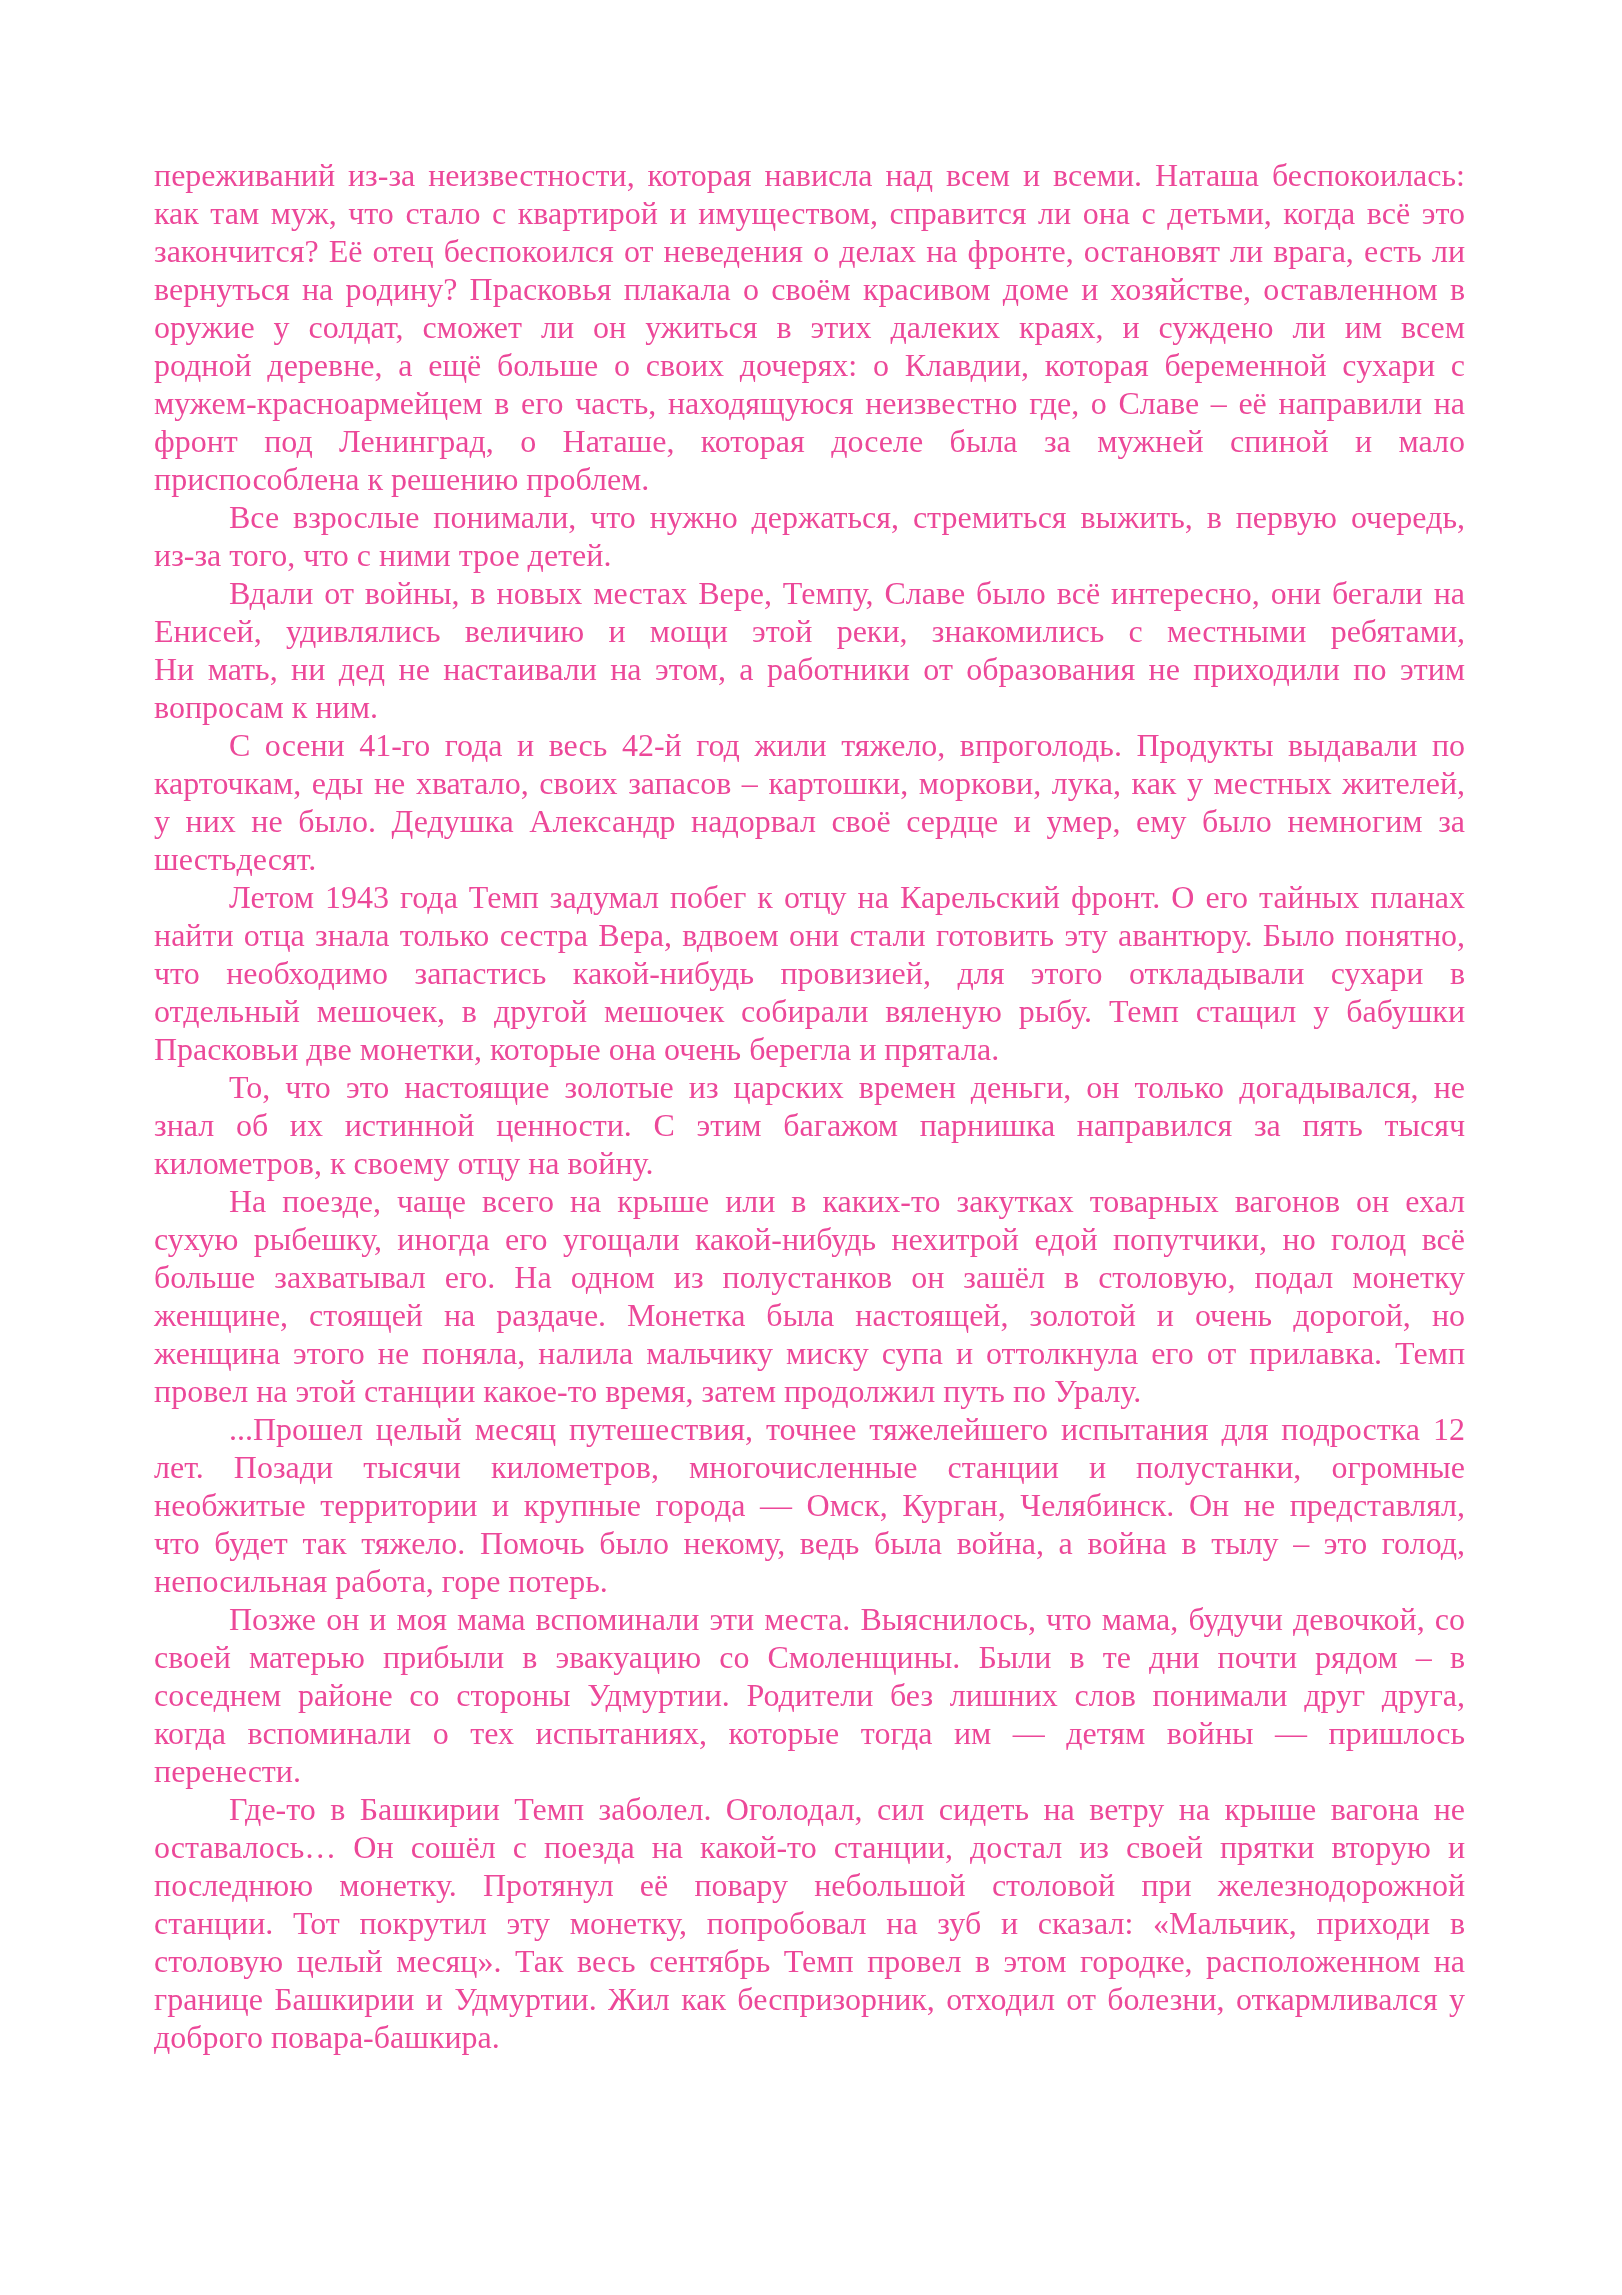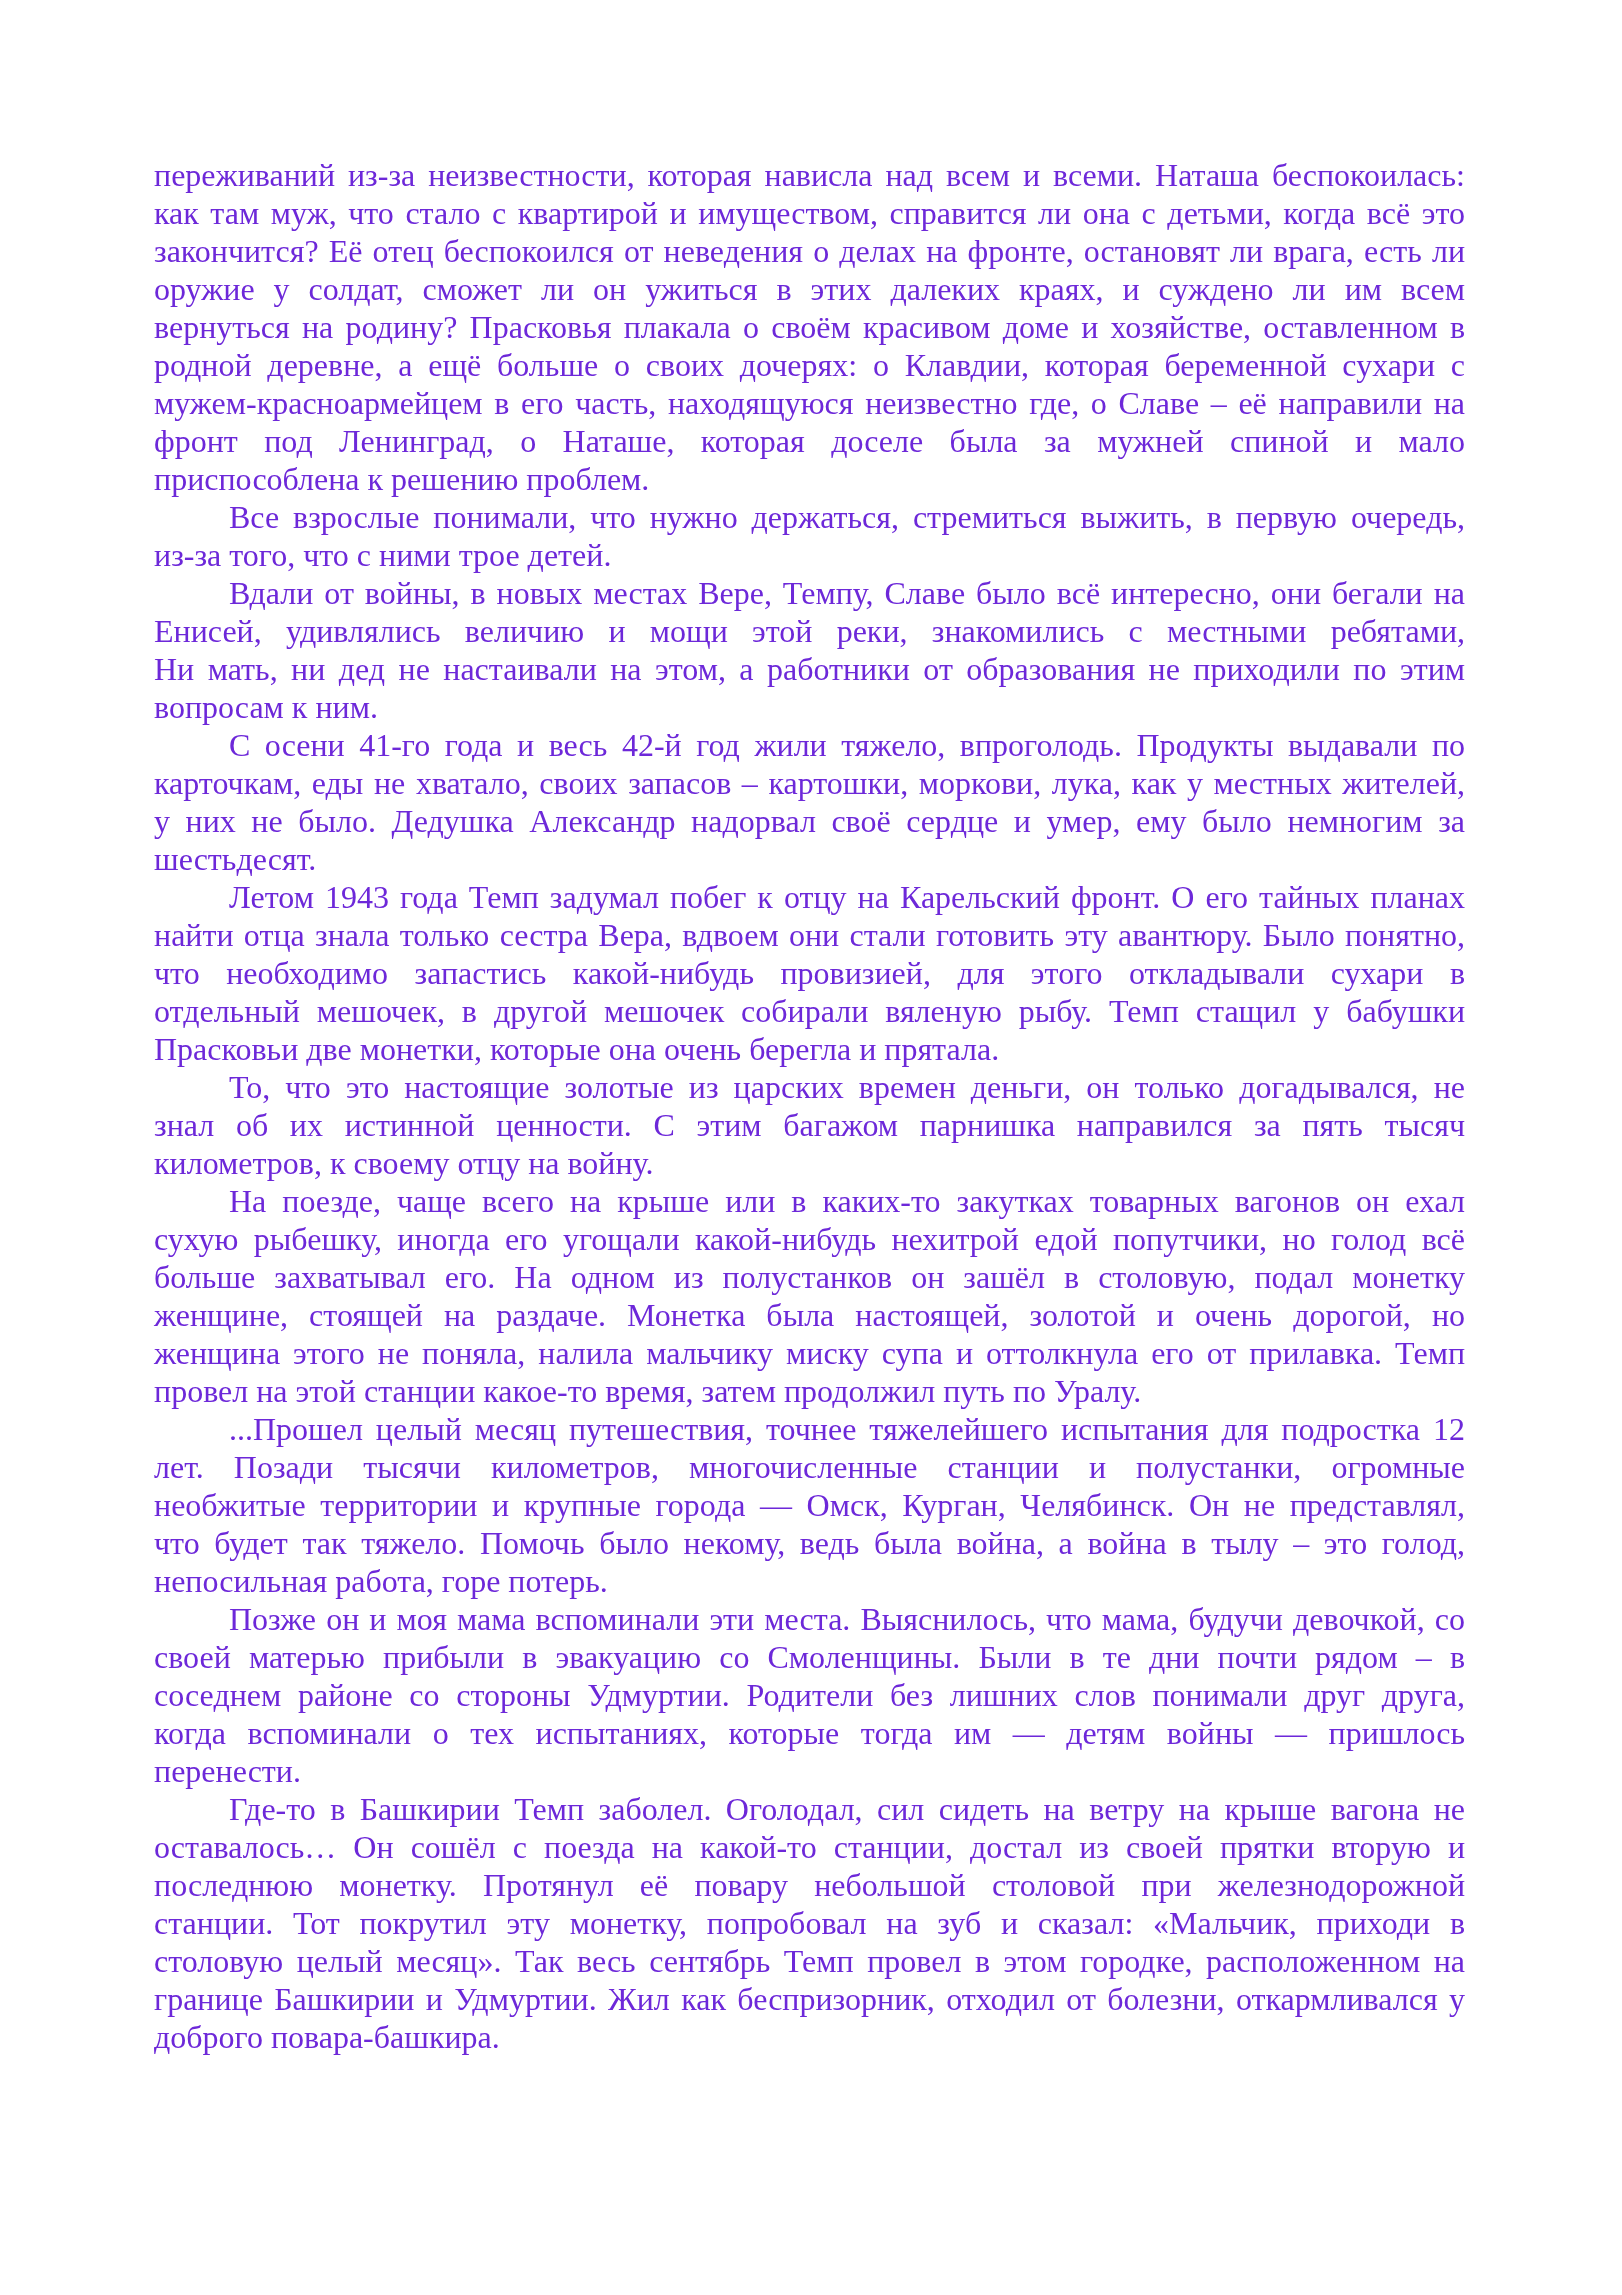--- a/index.html
+++ b/index.html
@@ -21,21 +21,21 @@
     background: #ffffff;
   }
   .text-column {
     position: absolute;
     left: 154px;
     top: 156px;
     width: 1311px;
     font-family: "Liberation Serif", "DejaVu Serif", serif;
     font-size: 32px;
     line-height: 38px;
-    color: #6d28d9;
+    color: #ec4899;
   }
   .paragraph {
     margin: 0;
     padding: 0;
   }
   .line {
     display: block;
     height: 38px;
     white-space: nowrap;
     text-align: justify;
@@ -52,22 +52,22 @@
 </style>
 </head>
 <body>
 
 <div class="page">
   <div class="text-column" id="text-column">
       <div class="paragraph">
         <span class="line">переживаний из-за неизвестности, которая нависла над всем и всеми. Наташа беспокоилась:</span>
         <span class="line">как там муж, что стало с квартирой и имуществом, справится ли она с детьми, когда всё это</span>
         <span class="line">закончится? Её отец беспокоился от неведения о делах на фронте, остановят ли врага, есть ли</span>
+        <span class="line">вернуться на родину? Прасковья плакала о своём красивом доме и хозяйстве, оставленном в</span>
         <span class="line">оружие у солдат, сможет ли он ужиться в этих далеких краях, и суждено ли им всем</span>
-        <span class="line">вернуться на родину? Прасковья плакала о своём красивом доме и хозяйстве, оставленном в</span>
         <span class="line">родной деревне, а ещё больше о своих дочерях: о Клавдии, которая беременной сухари с</span>
         <span class="line">мужем-красноармейцем в его часть, находящуюся неизвестно где, о Славе – её направили на</span>
         <span class="line">фронт под Ленинград, о Наташе, которая доселе была за мужней спиной и мало</span>
         <span class="line last">приспособлена к решению проблем.</span>
       </div>
       <div class="paragraph">
         <span class="line indent">Все взрослые понимали, что нужно держаться, стремиться выжить, в первую очередь,</span>
         <span class="line last">из-за того, что с ними трое детей.</span>
       </div>
       <div class="paragraph">

